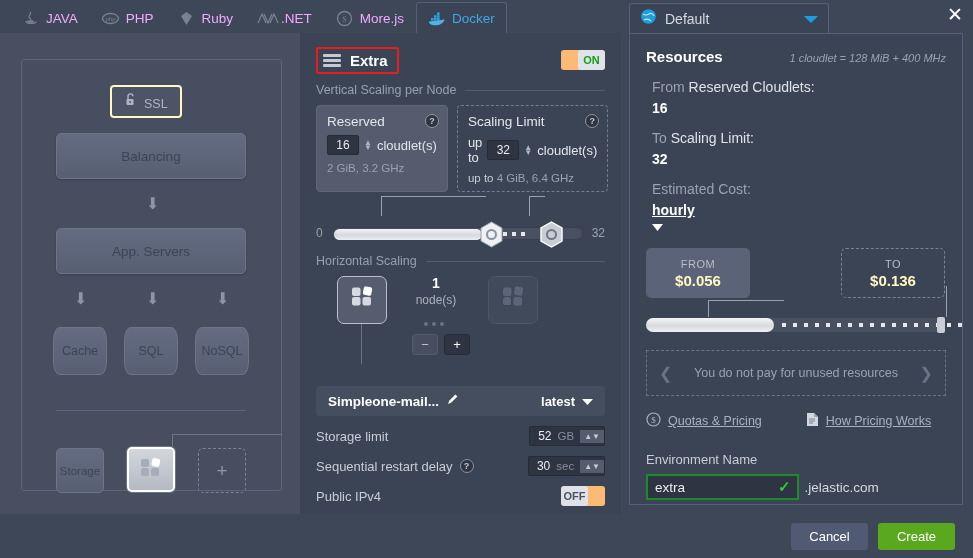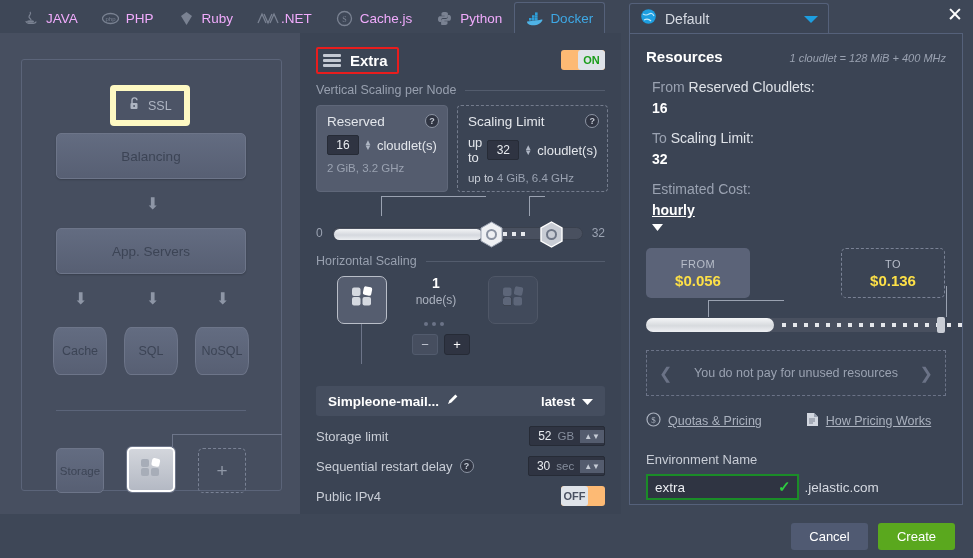--- a/index.html
+++ b/index.html
@@ -44,21 +44,21 @@
   .ssl-badge {
     position: absolute; left: 110px; top: 52px;
     display: flex; align-items: center; gap: 6px;
     padding: 5px 12px; border-radius: 4px;
     background: #4d real; background: #4d5567;
     border: 1px solid #5d footer;
   }
   .ssl-badge {
     background: #4c5466; border: 1px solid #5a melt;
   }
-  .ssl-badge { border: 6px solid #fef9c3; }
+  .ssl-badge { border: 2px solid #fef9c3; align-items: flex-end; }
   .ssl-badge .lbl { font-size: 12.5px; color: #aeb5c2; }
 
   .node-box {
     position: absolute; left: 56px; width: 190px; height: 46px;
     border-radius: 5px;
     background: linear-gradient(to bottom,#626b80 0%,#59melt 100%);
     background: linear-gradient(to bottom,#636c81 0%,#575f73 100%);
     border: 1px solid #6a melt;
     border: 1px solid #6b melt;
     border: 1px solid #6d7589;
@@ -262,21 +262,21 @@
   .kv .v.link { text-decoration: underline; cursor: pointer; text-align: center; }
 
   .price-row { position: relative; height: 58px; margin-top: 14px; }
   .price-card {
     position: absolute; top: 0; width: 104px; height: 50px; border-radius: 5px;
     display: flex; flex-direction: column; align-items: center; justify-content: center;
   }
   .price-card.from { left: 0; background: #5b melt; background: #5a melt; background: #5b6378; }
   .price-card.to { right: 1px; border: 1px dashed #7a8295; }
   .price-card .lab { font-size: 11px; color: #b7bdc9; letter-spacing: .5px; }
-  .price-card .amt { font-size: 15px; font-weight: bold; color: #fde047; margin-top: 2px; }
+  .price-card .amt { font-size: 15px; font-weight: bold; color: #fef9c3; margin-top: 2px; }
 
   .price-bar-area { position: relative; height: 34px; }
   .pbar {
     position: absolute; left: 0; top: 12px; right: 1px; height: 14px;
     background: #49505f; border-radius: 7px;
   }
   .pbar .pfill {
     position: absolute; left: 0; top: 0; height: 14px; width: 128px; border-radius: 7px;
     background: linear-gradient(to bottom,#f4f5f7 0%,#d7dade 55%,#eef0f3 100%);
   }
@@ -369,30 +369,21 @@
         </span>
         <span>.NET</span>
       </div>
       <div class="tab">
         <span class="ticon">
           <svg width="17" height="17" viewBox="0 0 17 17">
               <circle cx="8.5" cy="8.5" r="7" fill="none" stroke="#8e96a6" stroke-width="1.3"></circle>
               <text x="8.5" y="11.5" font-size="8" fill="#8e96a6" text-anchor="middle" font-family="serif">S</text>
             </svg>
         </span>
-        <span>Cache.js</span>
-      </div>
-      <div class="tab">
-        <span class="ticon">
-          <svg width="17" height="17" viewBox="0 0 17 17">
-              <path d="M8.5 2c-3 0-3 1.6-3 1.6v2.1h3.1v.6H4.2S2 6 2 9.1c0 3.1 1.9 3 1.9 3h1.3V9.9s-.1-1.9 1.9-1.9h3s1.8 0 1.8-1.7V3.6S12.2 2 8.5 2z" fill="#8e96a6"></path>
-              <path d="M8.5 15c3 0 3-1.6 3-1.6v-2.1H8.4v-.6h4.4S15 11 15 7.9c0-3.1-1.9-3-1.9-3h-1.3v2.2s.1 1.9-1.9 1.9h-3s-1.8 0-1.8 1.7v3.7S4.8 15 8.5 15z" fill="#8e96a6"></path>
-            </svg>
-        </span>
-        <span>Python</span>
+        <span>More.js</span>
       </div>
       <div class="tab active">
         <span class="ticon">
           <svg width="19" height="17" viewBox="0 0 19 17">
             <g fill="#2f9fd9">
               <rect x="3" y="8" width="2.6" height="2.6"></rect>
                 <rect x="6" y="8" width="2.6" height="2.6"></rect>
               <rect x="9" y="8" width="2.6" height="2.6"></rect>
                 <rect x="6" y="5.2" width="2.6" height="2.6"></rect>
               <rect x="9" y="5.2" width="2.6" height="2.6"></rect>

